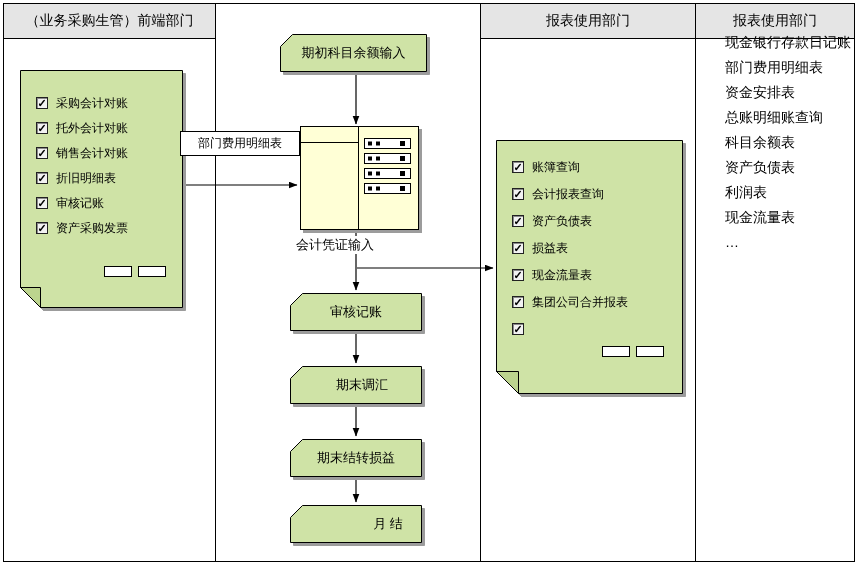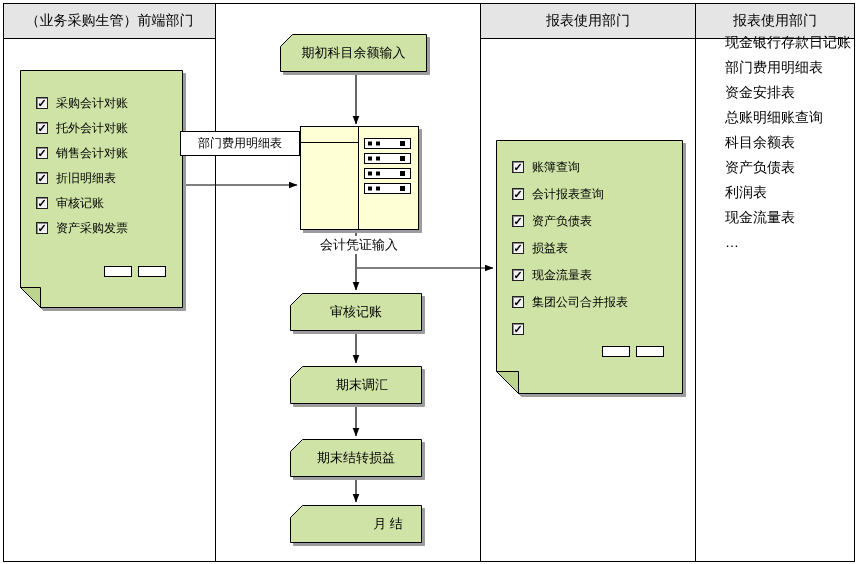--- a/index.html
+++ b/index.html
@@ -17,21 +17,21 @@
   .green-fold{fill:#bcd48e;stroke:#000;stroke-width:1;}
   .doc-row{position:absolute;left:16px;display:flex;align-items:center;gap:8px;height:14px;
            font-size:12px;white-space:nowrap;}
   .cb{display:inline-block;width:12px;height:12px;box-sizing:border-box;border:1px solid #222;background:#f2f2f2;
       box-shadow:inset 1px 1px 0 #8a8a8a;font-size:11px;font-weight:bold;line-height:10px;text-align:center;}
   .mini-rect{position:absolute;width:26px;height:9px;border:1px solid #000;background:#fff;}
   .card-label{position:absolute;left:0;top:0;display:flex;align-items:center;justify-content:center;
               font-size:13px;white-space:nowrap;}
   .float-label{position:absolute;border:1px solid #000;background:#fff;font-size:12px;
                display:flex;align-items:center;justify-content:center;z-index:3;white-space:nowrap;}
-  .caption{position:absolute;font-size:13px;text-align:center;background:#fff;z-index:3;white-space:nowrap;}
+  .caption{position:absolute;font-size:13px;background:#fff;z-index:3;white-space:nowrap;}
   .report-list{position:absolute;left:701px;top:30px;width:152px;z-index:2;}
   .list-item{font-size:14px;line-height:25px;white-space:nowrap;margin-left:24px;}
 </style>
 </head>
 <body>
 
 <div class="canvas">
 
   <div class="outer"></div>
 

